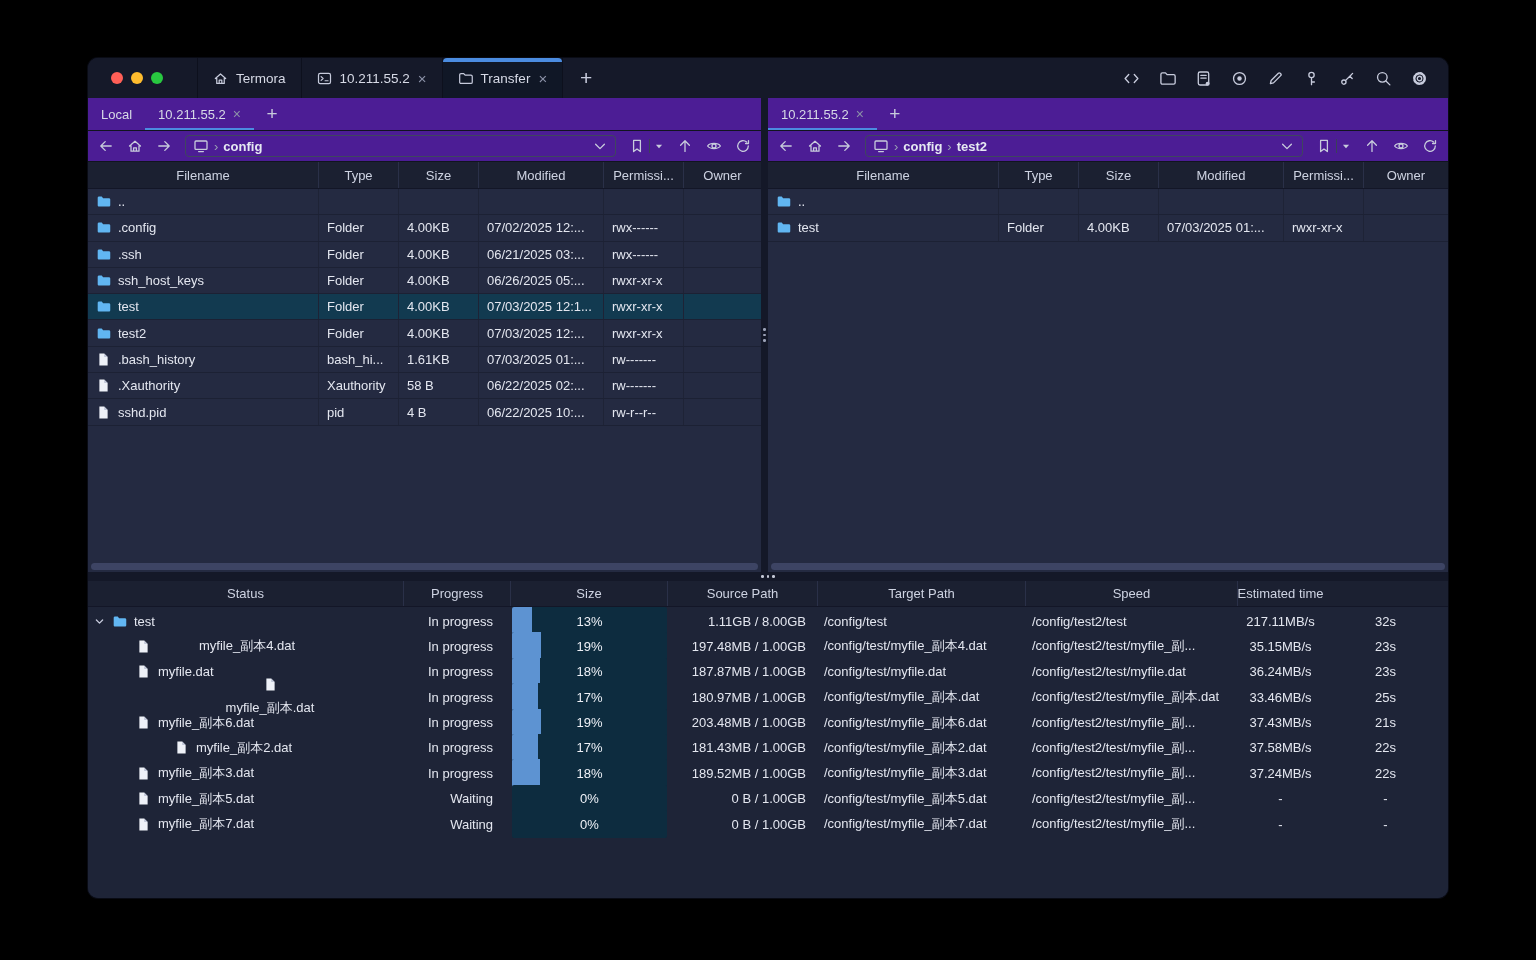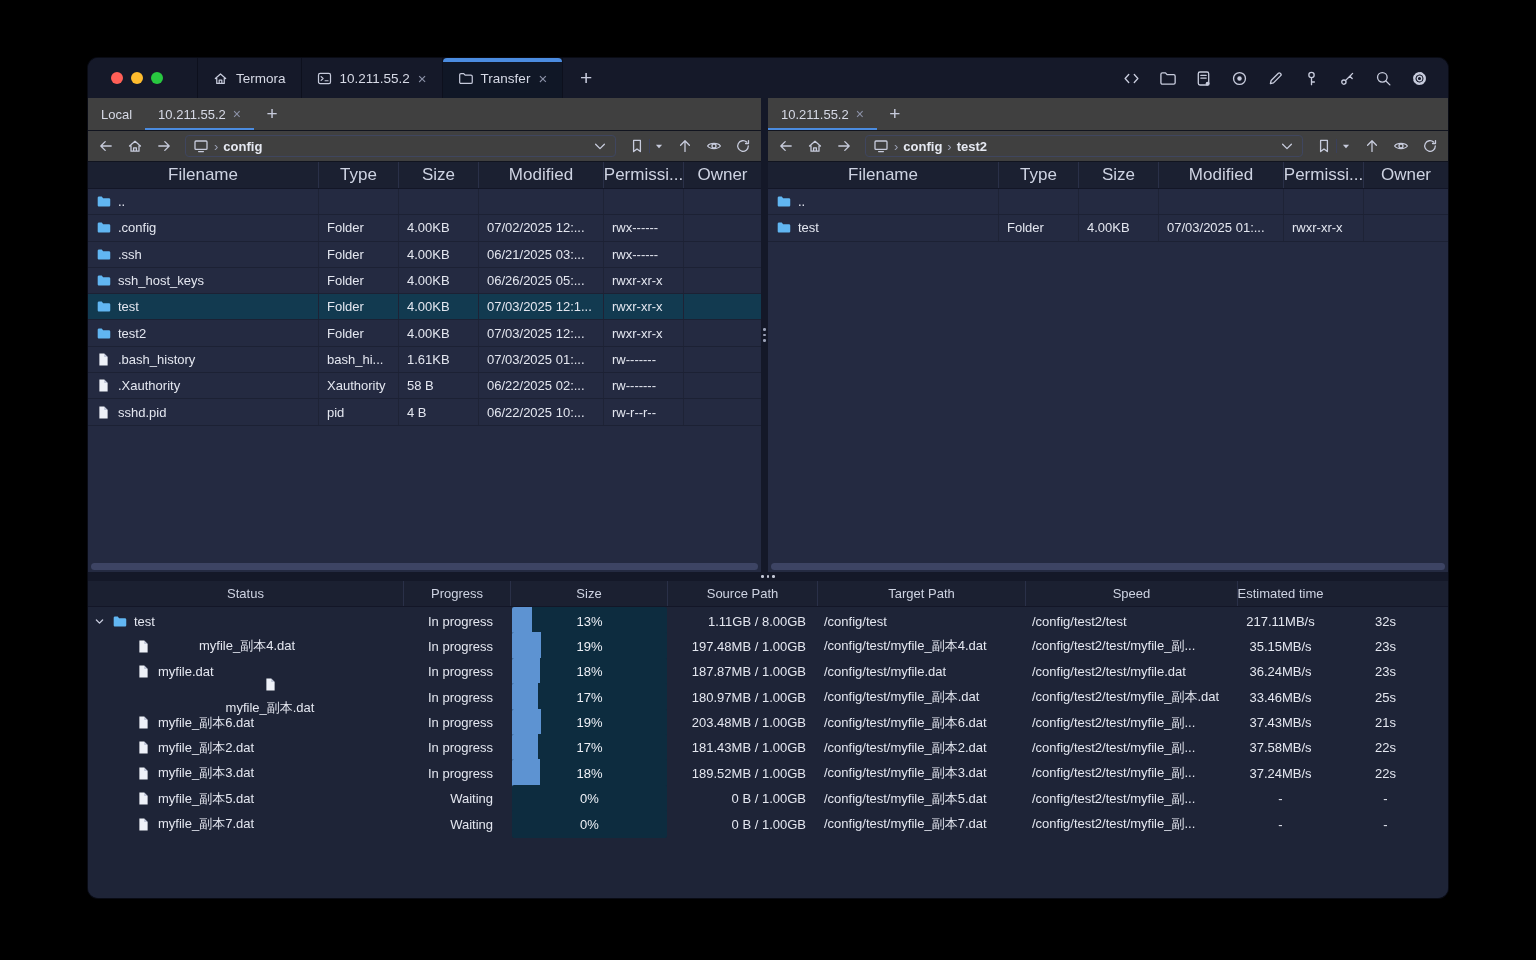--- a/index.html
+++ b/index.html
@@ -29,40 +29,40 @@
 
   
   .main{flex:1;display:flex;flex-direction:column;min-height:0;}
   .top-split{flex:0 0 474px;display:flex;min-height:0;}
   .v-splitter{flex:0 0 7px;background:#141828;display:flex;flex-direction:column;align-items:center;justify-content:center;gap:3px;}
   .vdot{width:2.5px;height:2.5px;border-radius:50%;background:#9ba1b6;}
   .h-splitter{flex:0 0 9px;background:#141828;display:flex;align-items:center;justify-content:center;gap:3px;}
   .hdot{width:2.5px;height:2.5px;border-radius:50%;background:#c3c7d6;}
 
   
-  .pane{display:flex;flex-direction:column;background:#404040;min-width:0;}
+  .pane{display:flex;flex-direction:column;background:#4c1d95;min-width:0;}
   .pane.left{flex:0 0 673px;}
   .pane.right{flex:1;}
   .pane-tabs{flex:0 0 32px;display:flex;align-items:stretch;border-bottom:1px solid #11141f;}
   .p-tab{display:flex;align-items:center;gap:7px;padding:0 13px;font-size:13px;color:#d7dae6;position:relative;}
   .p-tab.active::after{content:"";position:absolute;bottom:0;left:0;right:0;height:2.5px;background:var(--accent-blue,#4b8ce0);}
   .p-tab .x{font-size:14px;}
   .p-plus{width:36px;display:flex;align-items:center;justify-content:center;font-size:19px;color:#c7cbdc;}
   .toolbar{flex:0 0 30px;display:flex;align-items:center;padding:0 10px;gap:13px;}
   .pathbox{flex:1;height:22px;border:1px solid #3f465f;border-radius:4px;display:flex;align-items:center;padding:0 7px;gap:5px;min-width:0;box-sizing:border-box;}
   .crumb-item{display:flex;align-items:center;gap:5px;}
   .crumb-sep{color:#9aa0b4;font-size:13px;}
   .crumb{color:#e6e9f2;font-size:13px;font-weight:bold;}
   .pathdd{margin-left:auto;}
   .bm-group{display:flex;align-items:center;gap:4px;}
   .bm-div{width:1px;height:14px;background:#3a405a;}
 
   
   .pane{--cols:231px 80px 80px 125px 80px 1fr;}
-  .grid-head{display:grid;grid-template-columns:var(--cols);flex:0 0 26px;background:#1b2031;border-top:1px solid #11141f;border-bottom:1px solid #131627;font-size:17px;color:#ced3e2;}
+  .grid-head{display:grid;grid-template-columns:var(--cols);flex:0 0 26px;background:#1b2031;border-top:1px solid #11141f;border-bottom:1px solid #131627;font-size:13px;color:#ced3e2;}
   .gh-cell{display:flex;align-items:center;justify-content:center;border-right:1px solid #2a3048;overflow:hidden;white-space:nowrap;}
   .gh-cell:last-child{border-right:none;}
   .rows{flex:1;background:#242a41;position:relative;overflow:hidden;}
   .frow{display:grid;grid-template-columns:var(--cols);height:25.3px;border-bottom:1px solid #1c2134;font-size:13px;color:#e4e7f0;}
   .frow.selected{background:var(--selected-row,#123a50);}
   .fcell{padding:0 8px;border-right:1px solid #1e2336;white-space:nowrap;overflow:hidden;display:flex;align-items:center;}
   .fcell:last-child{border-right:none;}
   .name-cell{gap:7px;}
   .h-scroll{position:absolute;left:3px;right:3px;bottom:2px;height:7px;border-radius:4px;background:#3d4464;}
 
@@ -591,21 +591,21 @@
                 <span class="plabel">19%</span>
               </div>
             </div>
             <div class="t-size">203.48MB / 1.00GB</div>
             <div class="t-src">/config/test/myfile_副本6.dat</div>
             <div class="t-tgt">/config/test2/test/myfile_副...</div>
             <div class="t-speed">37.43MB/s</div>
             <div class="t-eta">21s</div>
           </div>
           <div class="trow">
-            <div class="t-name" style="padding-left: 48px;">
+            <div class="t-name" style="padding-left: 64px; margin-left: 22px;">
 
               <svg class="ic15" viewBox="0 0 16 16">
                 <path class="file-main" d="M3.6 1.6h5.1l3.7 3.7v9.1H3.6z"></path>
                 <path class="file-fold" d="M8.7 1.6v3.7h3.7z"></path>
               </svg>
               <span>myfile_副本2.dat</span>
             </div>
             <div class="t-status">In progress</div>
             <div class="t-progress">
               <div class="pbar">

